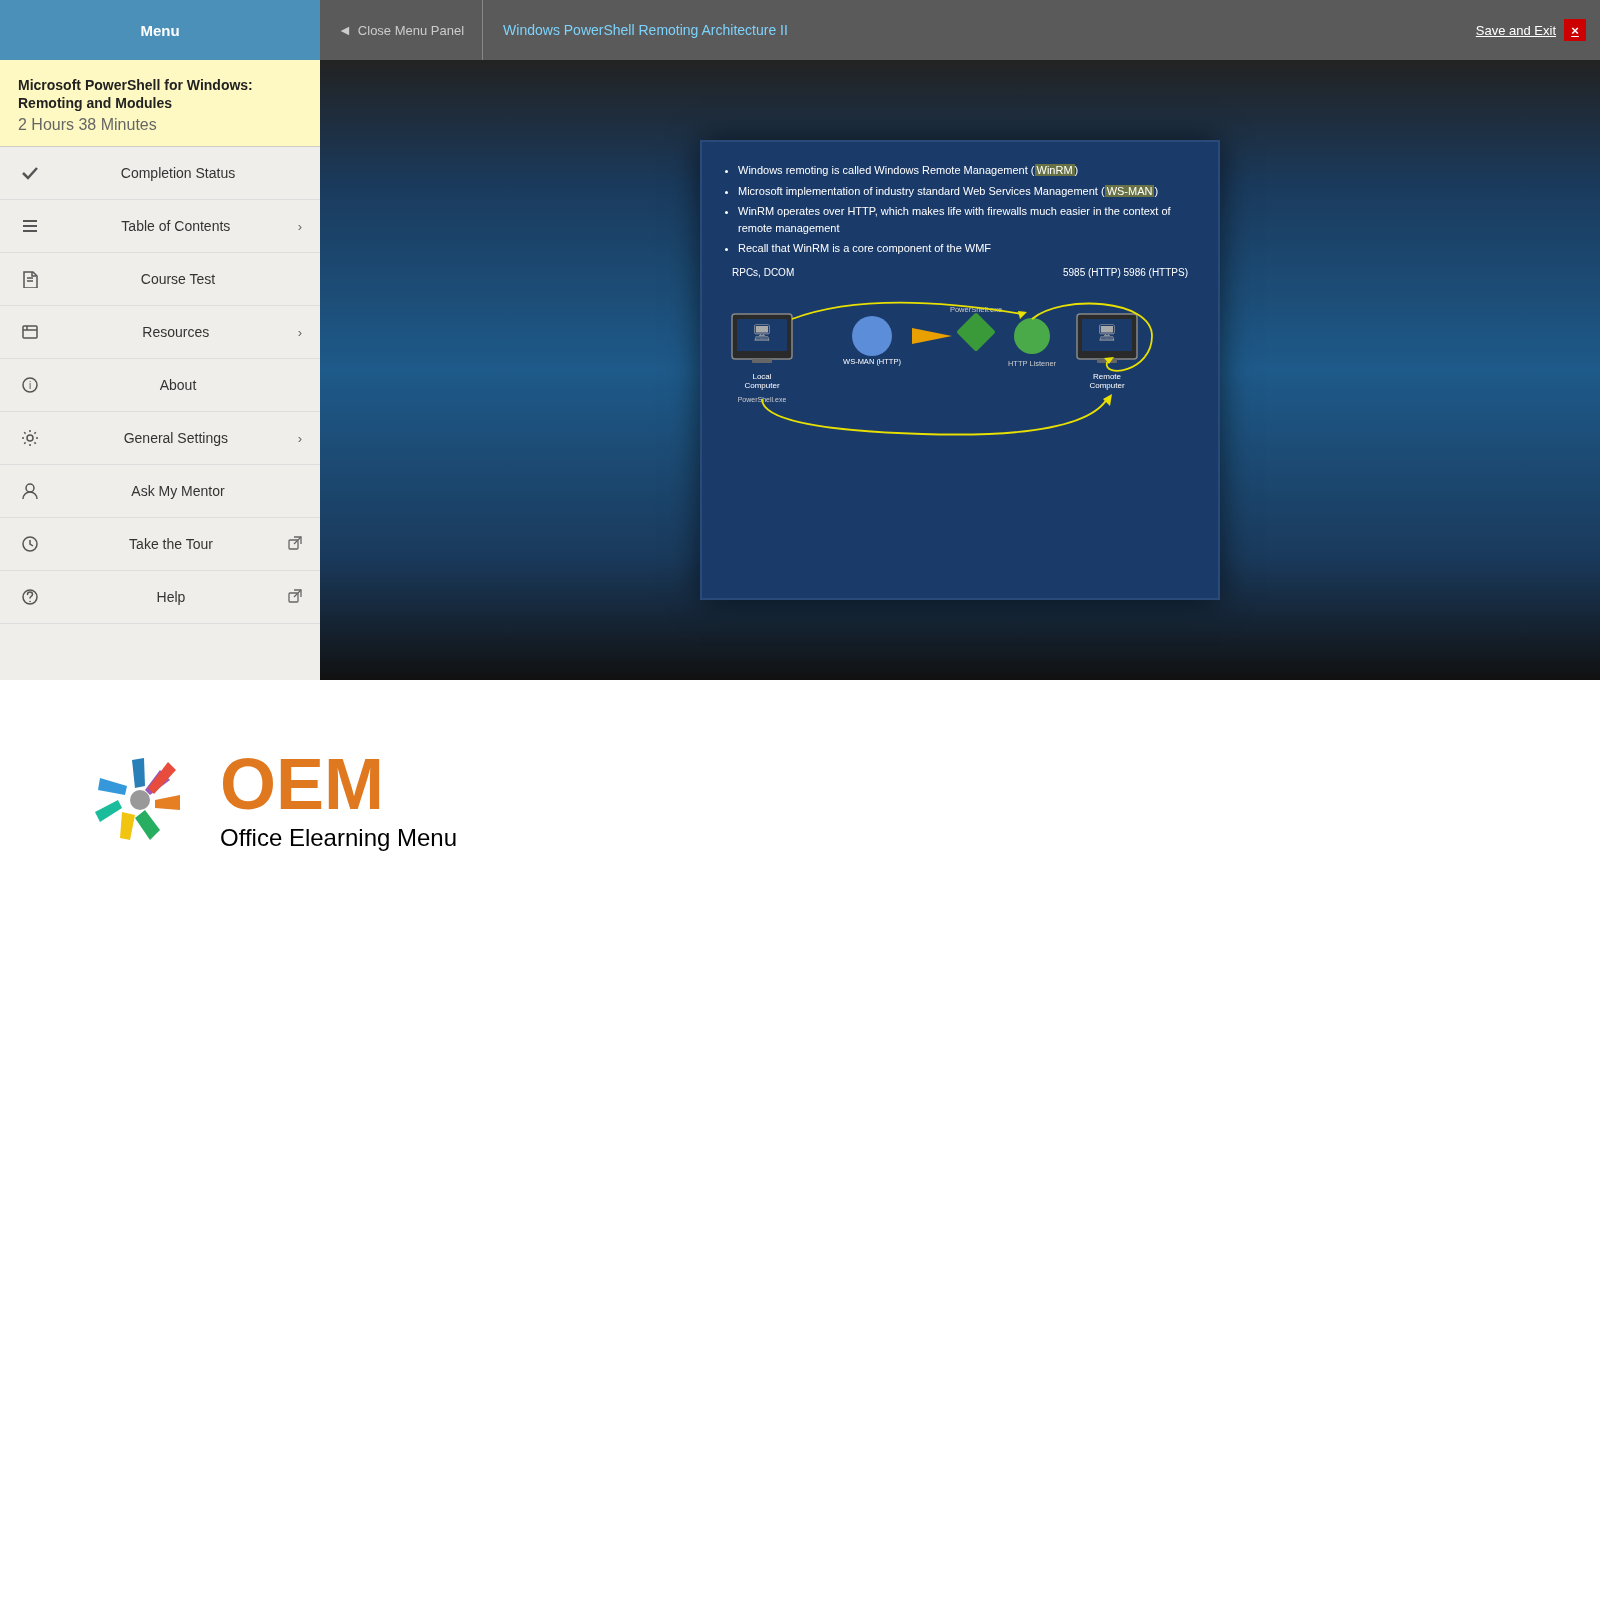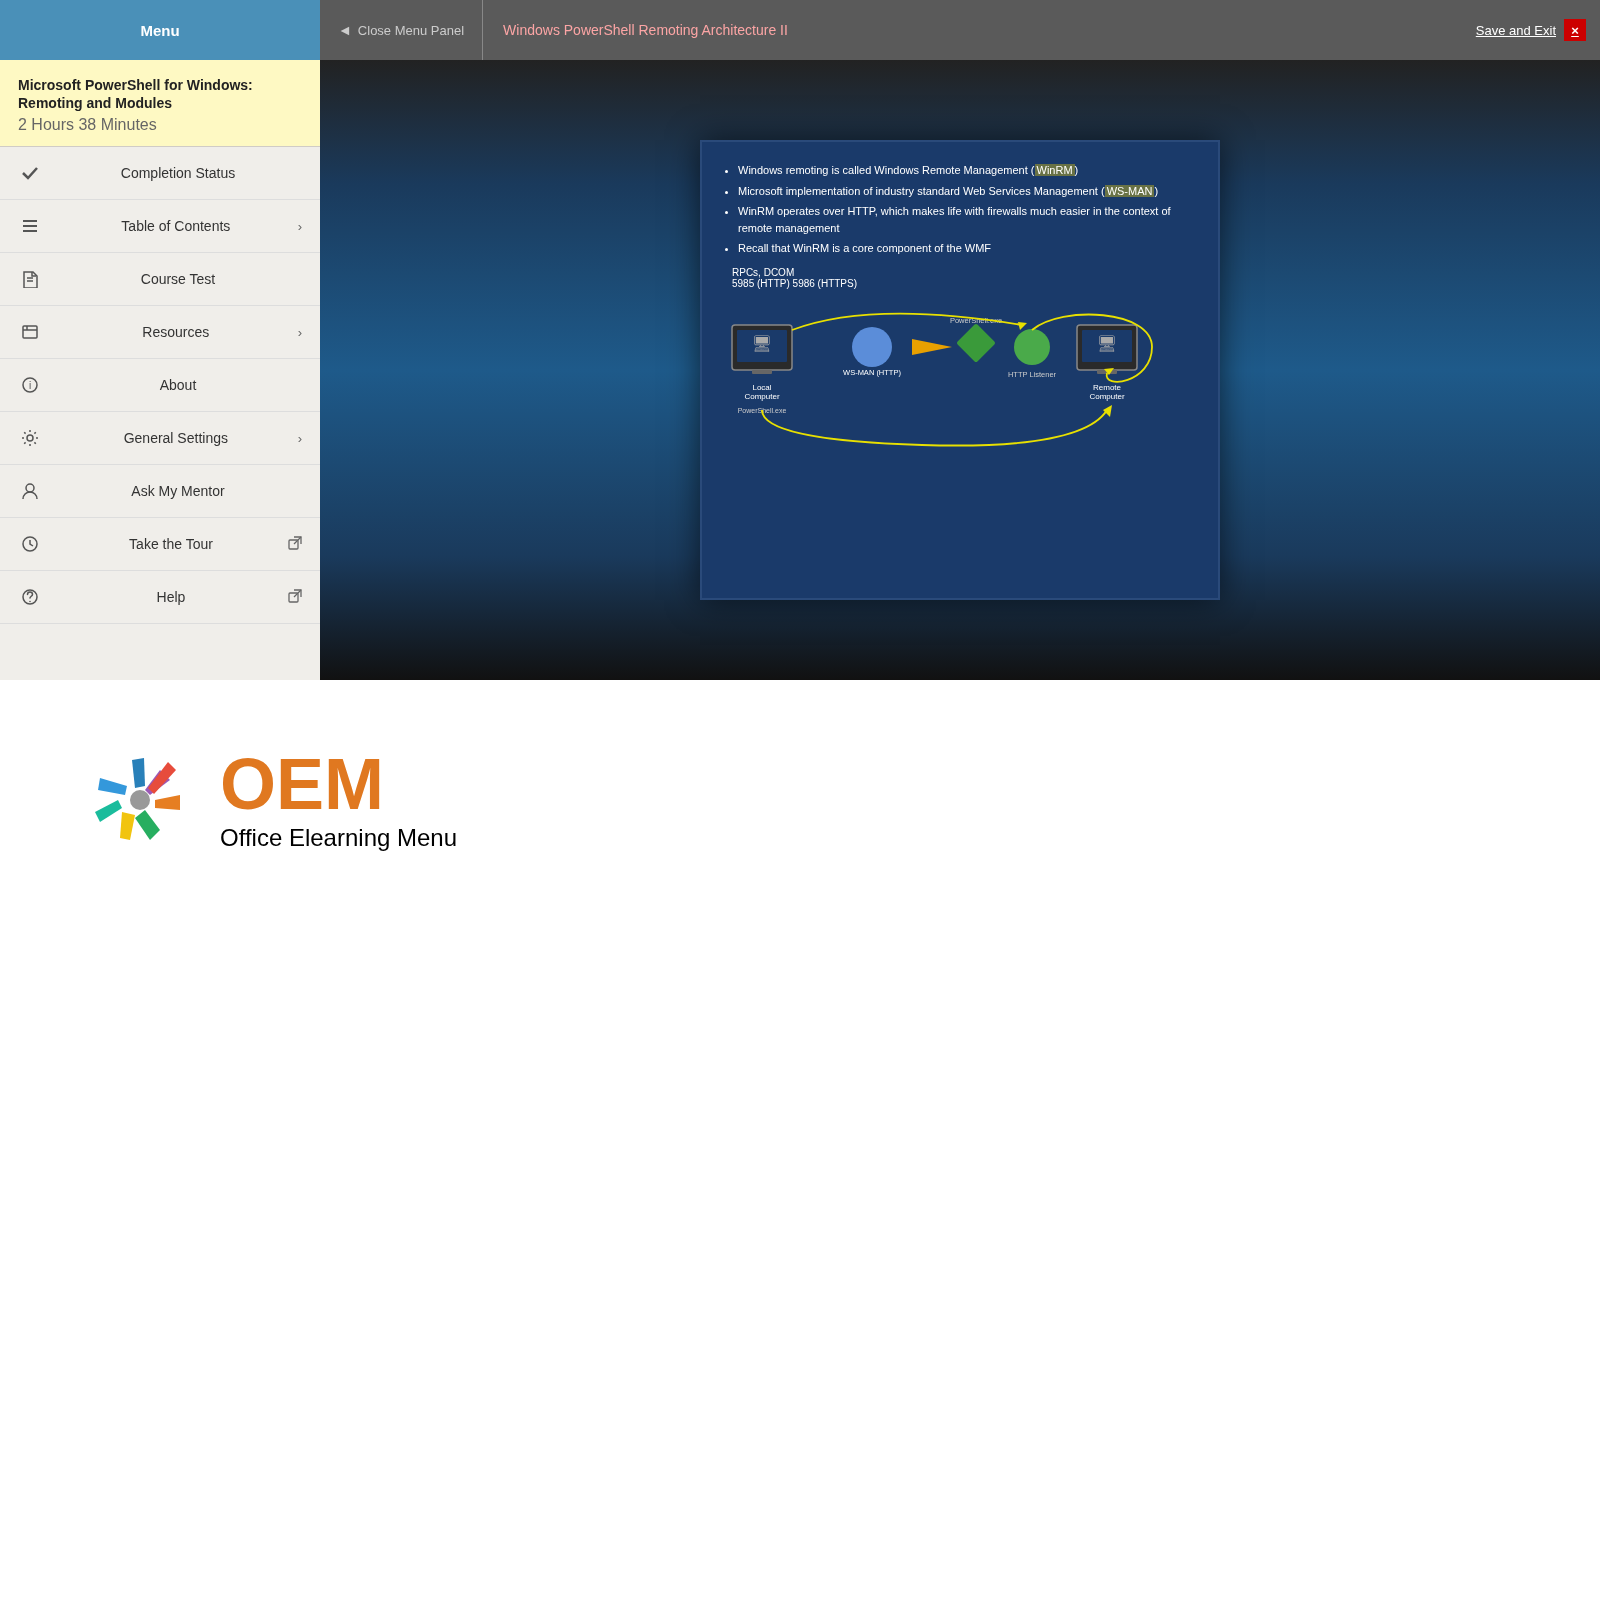--- a/index.html
+++ b/index.html
@@ -35,21 +35,21 @@
       cursor: pointer;
       height: 100%;
       border-right: 1px solid #888;
     }
     .top-bar-close .arrow {
       margin-right: 6px;
       font-size: 14px;
     }
     .top-bar-title {
       flex: 1;
-      color: #fca5a5;
+      color: #7dd3fc;
       font-size: 14px;
       padding: 0 20px;
     }
     .top-bar-save {
       display: flex;
       align-items: center;
       color: #fff;
       font-size: 13px;
       padding: 0 14px;
       cursor: pointer;
@@ -187,21 +187,20 @@
       margin-top: 10px;
       height: 200px;
     }
     .diagram-labels-top {
       display: flex;
       justify-content: space-between;
       color: #fff;
       font-size: 10px;
       margin-bottom: 6px;
       padding: 0 10px;
-      flex-direction: column;
     }
 
     
     .logo-area {
       padding: 60px 80px;
       display: flex;
       align-items: center;
     }
     .logo-icon {
       width: 120px;

